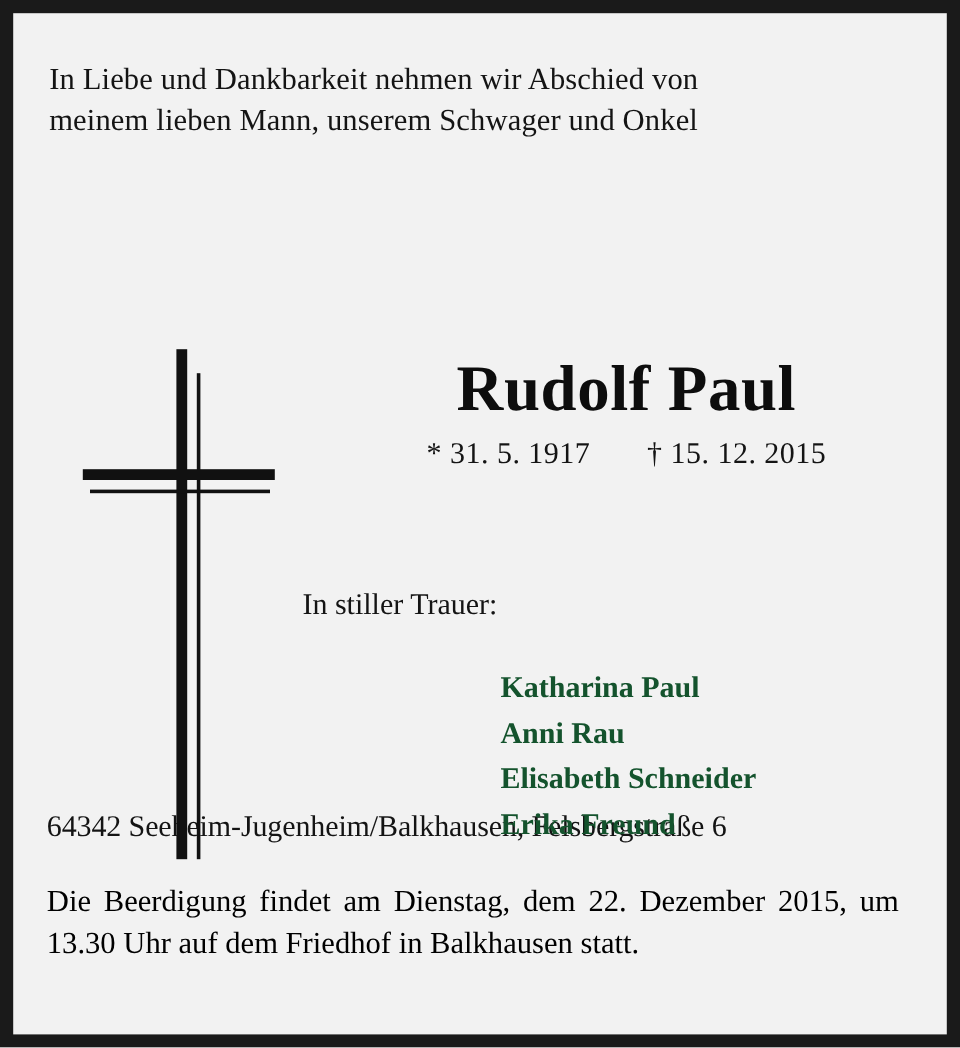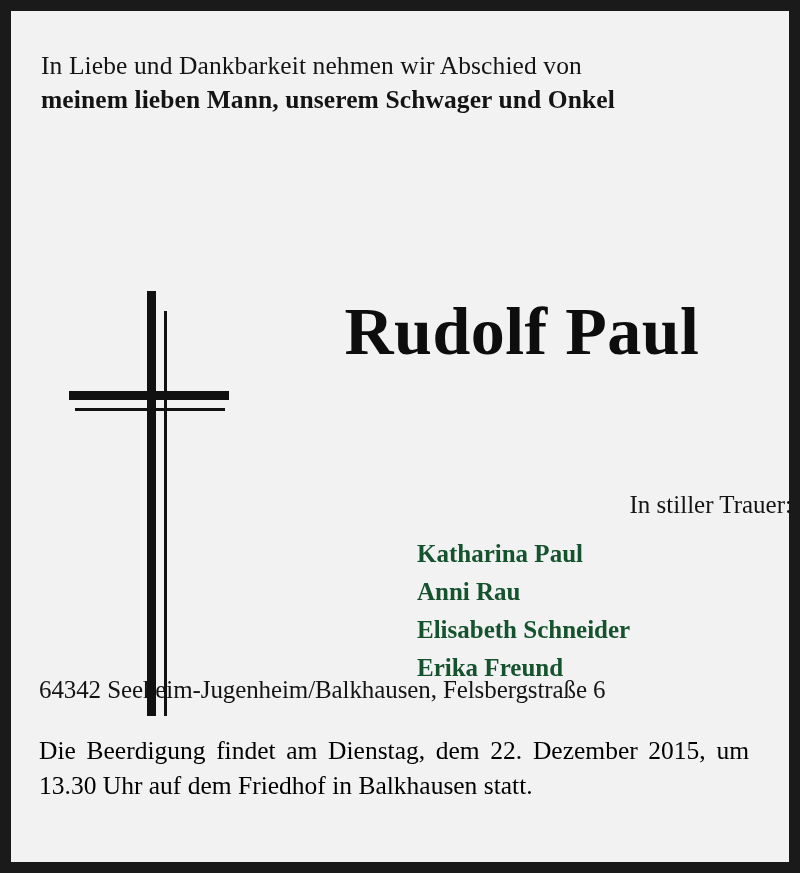--- a/index.html
+++ b/index.html
@@ -24,21 +24,21 @@
   }
   .intro {
     font-size: 25.5px;
     line-height: 1.32;
     text-align: justify;
     text-align-last: left;
     letter-spacing: 0.1px;
     margin: 8px 4px 0 4px;
     color: #141414;
   }
-  .intro .line2 { display: block; font-weight: bold; }
+  .intro .line2 { display: block; }
 
   .middle {
     position: relative;
     height: 560px;
   }
 
   
   .cross {
     position: absolute;
     left: 32px;
@@ -80,21 +80,21 @@
   }
 
   .name-block {
     position: absolute;
     left: 215px;
     top: 180px;
     width: 540px;
     text-align: center;
   }
   .name {
-    font-size: 68px;
+    font-size: 54px;
     font-weight: bold;
     letter-spacing: 0.5px;
     line-height: 1.05;
     color: #0d0d0d;
   }
   .dates {
     margin-top: 12px;
     font-size: 25px;
     letter-spacing: 0.4px;
     color: #141414;
@@ -105,22 +105,22 @@
   }
 
   .mourn {
     position: absolute;
     left: 215px;
     top: 375px;
     width: 540px;
   }
   .mourn-title {
     font-size: 25px;
-    text-align: right;
-    margin-bottom: 16px;
+    text-align: left;
+    margin-bottom: 36px;
     color: #141414;
   }
   .mourn-list {
     margin: 0;
     padding: 0;
     list-style: none;
     padding-left: 165px;
   }
   .mourn-list li {
     font-size: 25px;
@@ -158,20 +158,25 @@
 
     <div class="cross">
       <div class="v-thick"></div>
       <div class="v-thin"></div>
       <div class="h-thick"></div>
       <div class="h-thin"></div>
     </div>
 
     <div class="name-block">
       <div class="name">Rudolf Paul</div>
+      <div class="dates">
+        <span>* 31. 5. 1917</span>
+        <span class="sep"></span>
+        <span>† 15. 12. 2015</span>
+      </div>
     </div>
 
     <div class="mourn">
       <div class="mourn-title">In stiller Trauer:</div>
       <ul class="mourn-list">
         <li>Katharina Paul</li>
         <li>Anni Rau</li>
         <li>Elisabeth Schneider</li>
         <li>Erika Freund</li>
       </ul>

